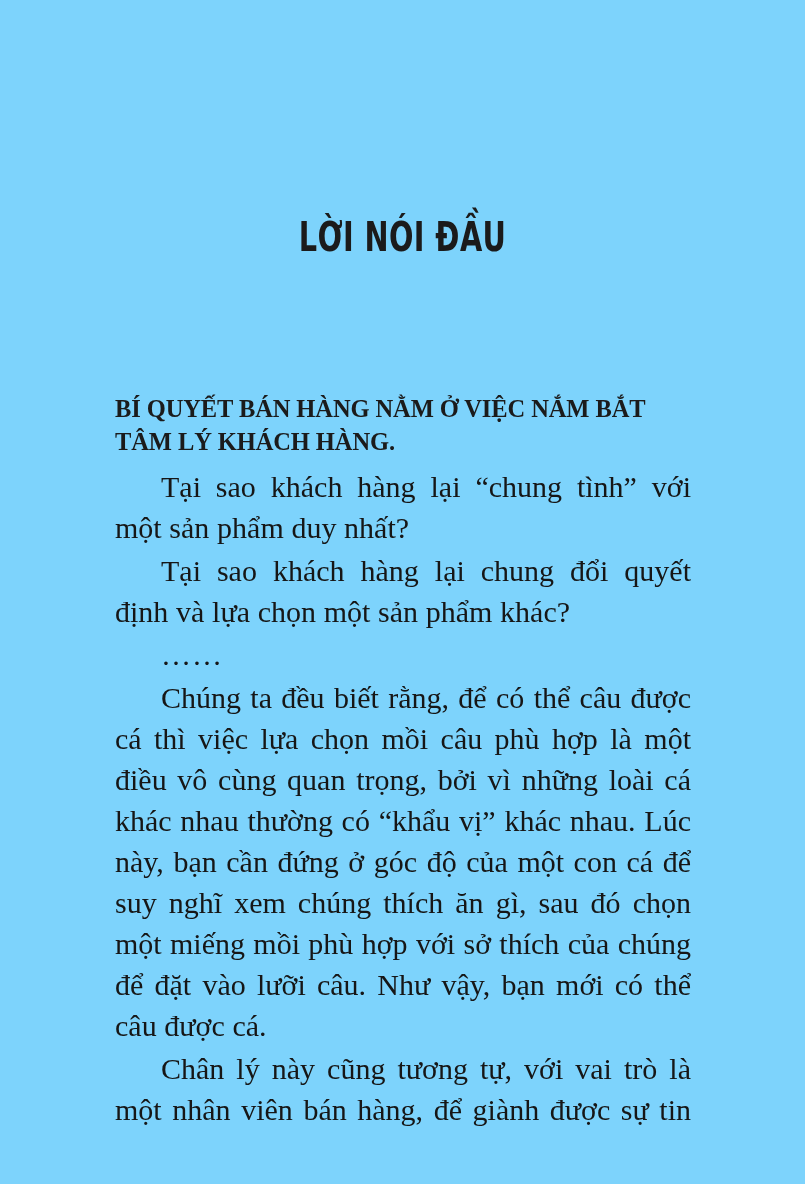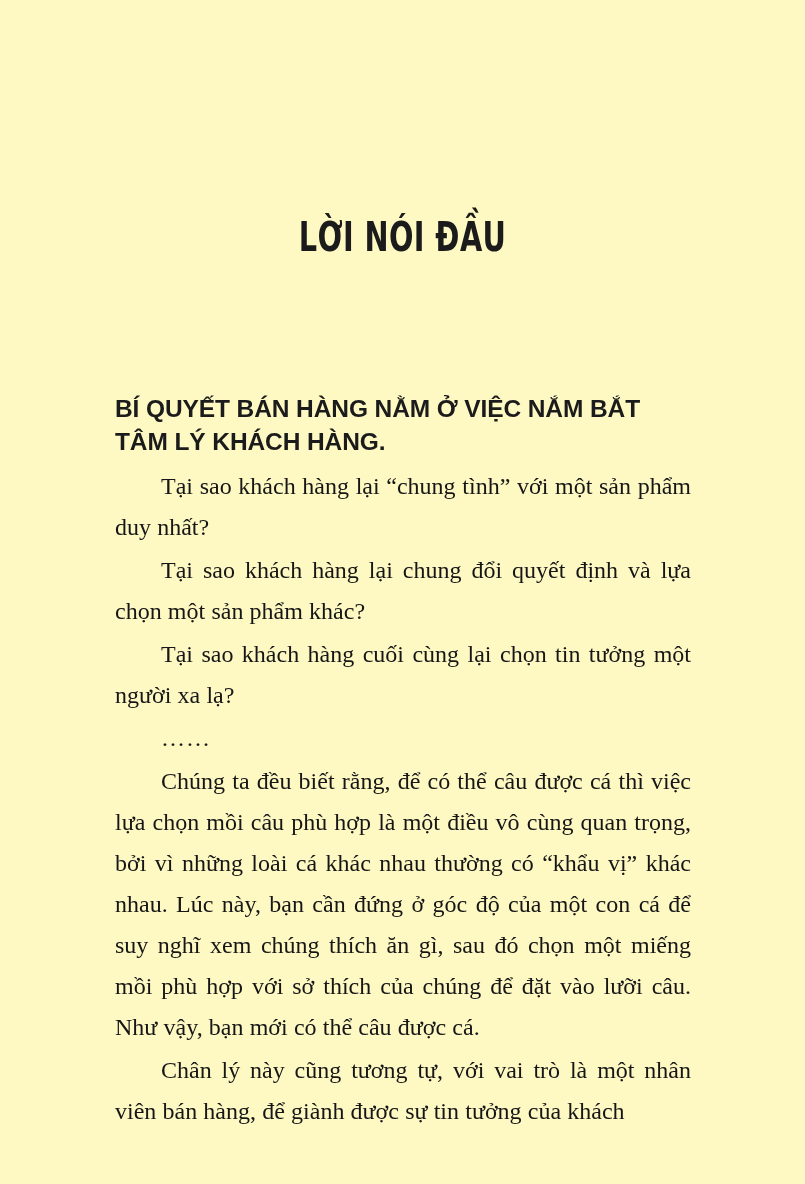--- a/index.html
+++ b/index.html
@@ -7,21 +7,21 @@
     margin: 0;
     padding: 0;
     background: #ffffff;
   }
 
   .page {
     position: relative;
     width: 805px;
     height: 1184px;
     margin: 0 auto;
-    background: #fef9c3;
+    background: #7dd3fc;
     overflow: hidden;
     box-sizing: border-box;
   }
 
   
   .chapter-title {
     position: absolute;
     top: 186px;
     left: 0;
     width: 805px;
@@ -36,41 +36,41 @@
     transform-origin: center top;
     white-space: nowrap;
   }
 
   
   .section-heading {
     position: absolute;
     top: 372px;
     left: 115px;
     width: 580px;
-    font-family: Liberation Sans, sans-serif;
+    font-family: Liberation Serif, serif;
     font-weight: 700;
     font-size: 24.5px;
     line-height: 33px;
     letter-spacing: -0.1px;
     color: #1b1b1b;
     text-align: left;
   }
 
   
   .body-column {
     position: absolute;
     top: 466px;
     left: 115px;
     width: 576px;
   }
 
   .para {
     margin: 0 0 2px 0;
     font-family: "Liberation Serif", "DejaVu Serif", serif;
-    font-size: 24px;
+    font-size: 30px;
     line-height: 41px;
     color: #161616;
     text-align: justify;
     text-justify: inter-word;
     text-indent: 46px;
     hyphens: none;
     word-spacing: 0.2px;
   }
 
   .para:last-child {
@@ -95,21 +95,20 @@
 
   <h1 class="chapter-title">LỜI NÓI ĐẦU</h1>
 
   <h2 class="section-heading">BÍ QUYẾT BÁN HÀNG NẰM Ở VIỆC NẮM BẮT TÂM LÝ KHÁCH HÀNG.</h2>
 
   <div class="body-column">
     <p class="para">Tại sao khách hàng lại “chung tình” với một sản phẩm duy nhất?</p>
 
     <p class="para">Tại sao khách hàng lại chung đổi quyết định và lựa chọn một sản phẩm khác?</p>
 
-    <p class="para">Tại sao khách hàng cuối cùng lại chọn tin tưởng một người xa lạ?</p>
 
     <p class="para ellipsis-line">……</p>
 
     <p class="para">Chúng ta đều biết rằng, để có thể câu được cá thì việc lựa chọn mồi câu phù hợp là một điều vô cùng quan trọng, bởi vì những loài cá khác nhau thường có “khẩu vị” khác nhau. Lúc này, bạn cần đứng ở góc độ của một con cá để suy nghĩ xem chúng thích ăn gì, sau đó chọn một miếng mồi phù hợp với sở thích của chúng để đặt vào lưỡi câu. Như vậy, bạn mới có thể câu được cá.</p>
 
     <p class="para clipped">Chân lý này cũng tương tự, với vai trò là một nhân viên bán hàng, để giành được sự tin tưởng của khách</p>
   </div>
 
 </div>
 

